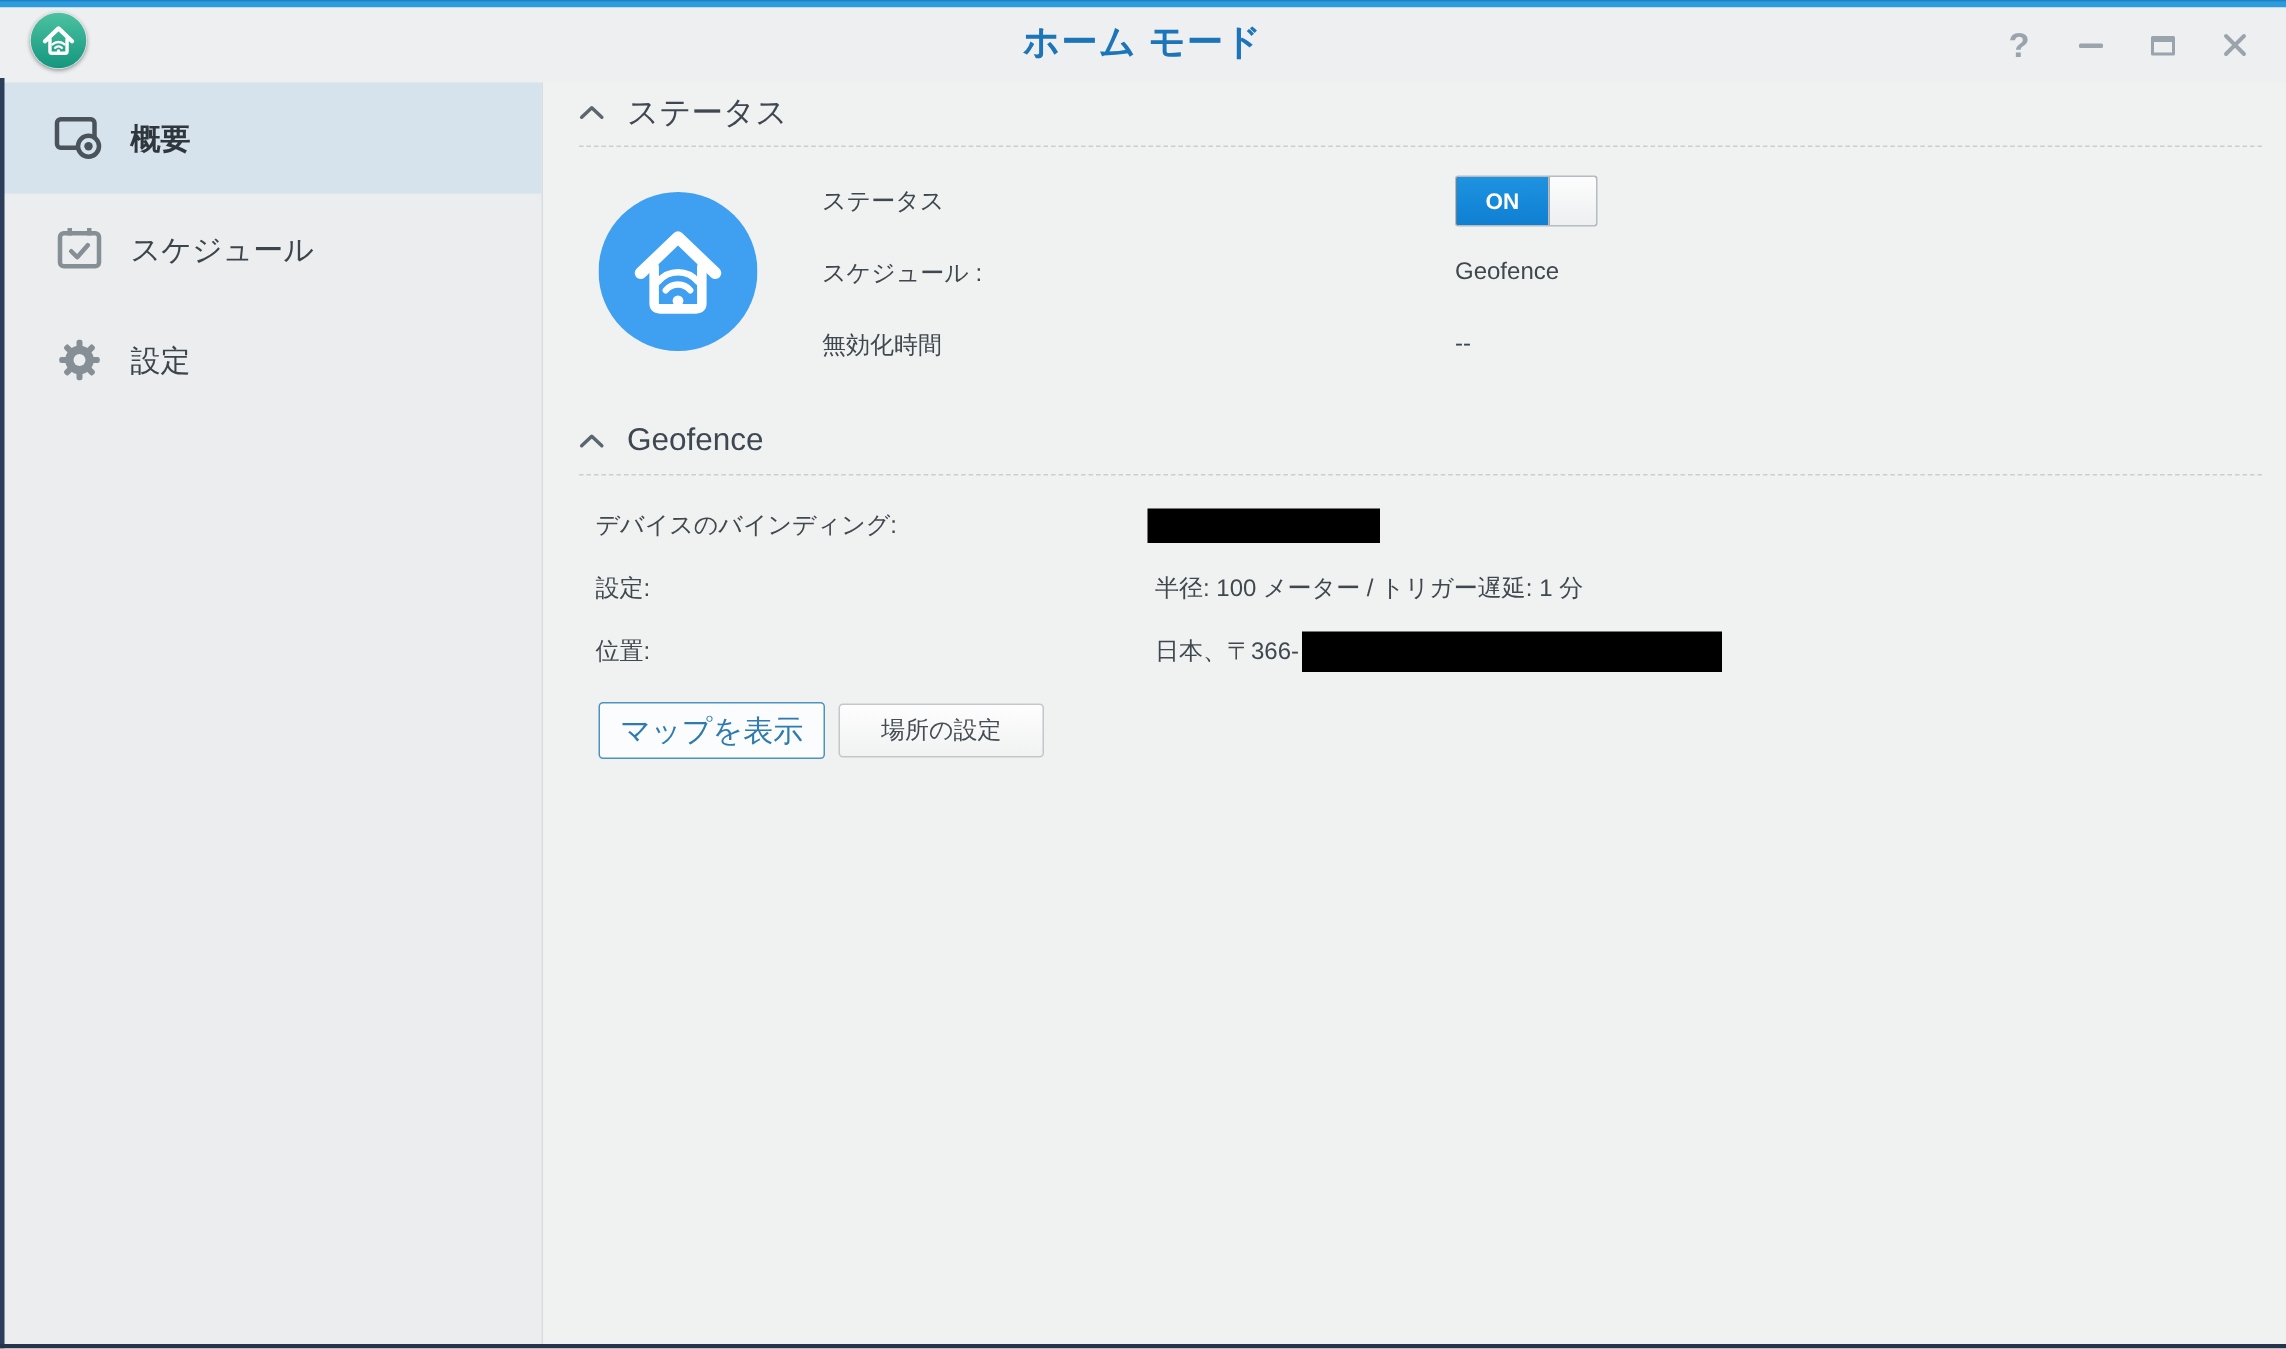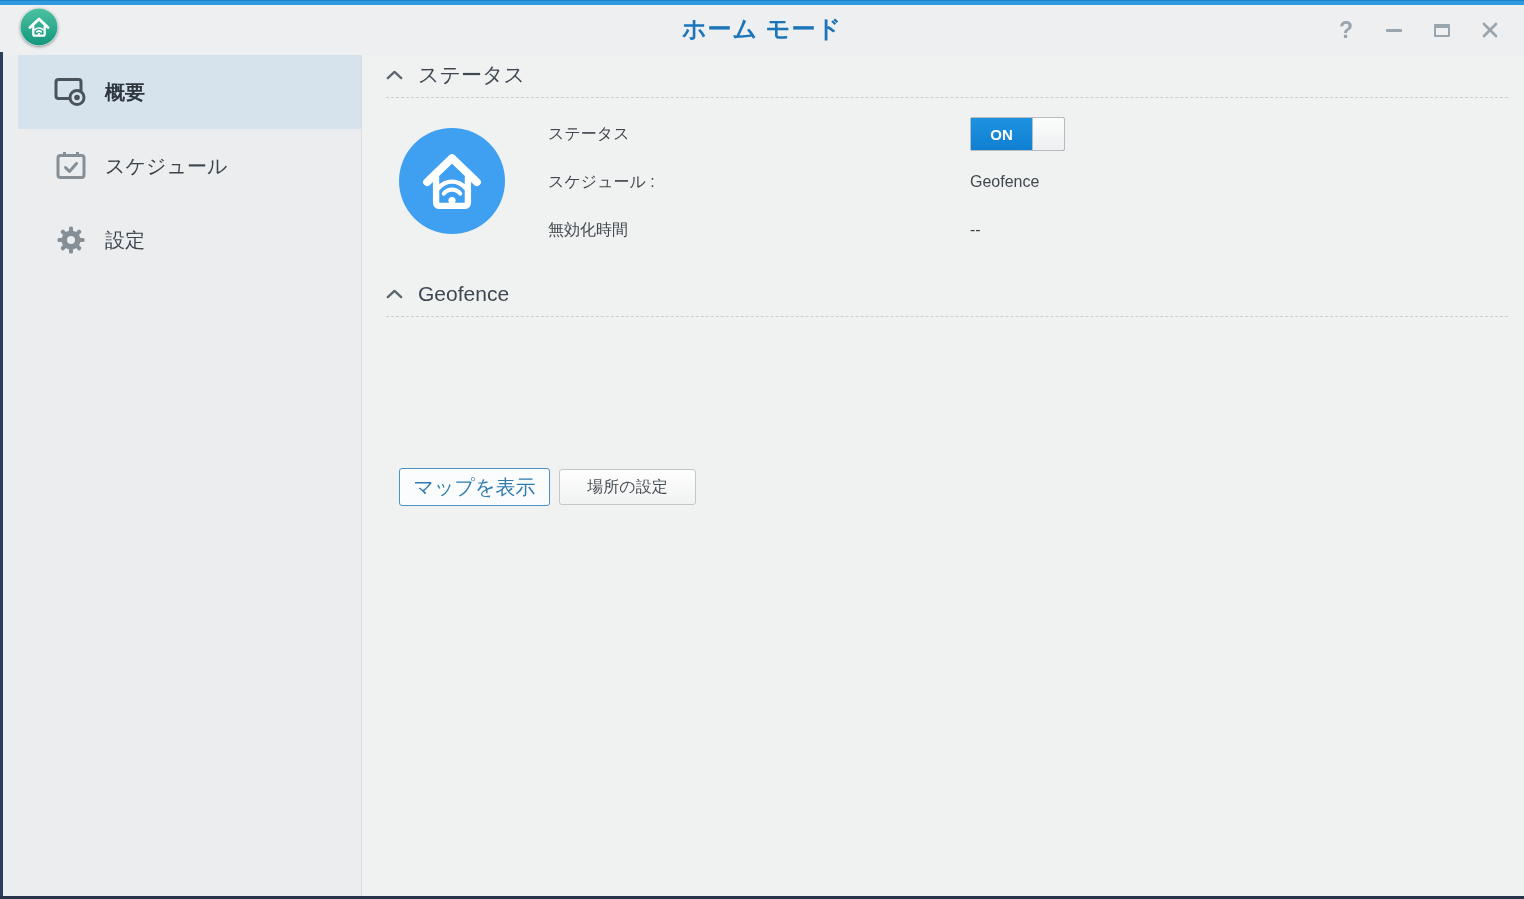--- a/index.html
+++ b/index.html
@@ -22,21 +22,21 @@
   .help-glyph { font-size:23px; font-weight:600; color:#9AA4AC; line-height:20px; }
   .minbar { width:16px; height:3px; background:#9AA4AC; border-radius:1px; }
   .maxbox { width:16px; height:13px; border:2px solid #9AA4AC; border-top-width:4px; border-radius:1px; }
 
   
   .left-edge { position:absolute; left:0; top:52px; bottom:0; width:3px; background:#2C3E5A; z-index:9; }
   .bottom-edge { position:absolute; left:0; right:0; bottom:0; height:3px; background:#26334A; z-index:9; }
 
   
   .sidebar { position:absolute; top:55px; left:0; width:362px; bottom:3px; background:#EBEDEE;
-             border-right:1px solid #DADDDF;padding-left:18px; }
+             border-right:1px solid #DADDDF; }
   .sidebar-item { height:74px; display:flex; align-items:center; padding-left:36px; gap:17px;
                   font-size:20px; color:#3C444C; cursor:pointer; }
   .sidebar-item.selected { background:#D7E3EC; color:#2E363E; font-weight:bold; }
   .sidebar-item .icn { width:34px; height:32px; display:flex; align-items:center; justify-content:center; }
 
   
   .main { position:absolute; top:55px; left:362px; right:0; bottom:3px; background:#F0F1F1; }
 
   .section-header { position:absolute; left:24px; height:34px; display:flex; align-items:center; gap:15px; cursor:pointer; }
   .section-title { font-size:21px; color:#3F4851; }
@@ -204,20 +204,39 @@
     </div>
 
     <div class="section-header" id="geofence-header">
       <svg width="17" height="10" viewBox="0 0 19 10">
         <path d="M2 8.5 L9.5 1.5 L17 8.5" stroke="#5C666E" stroke-width="2.6" fill="none" stroke-linecap="round" stroke-linejoin="round"></path>
       </svg>
       <span class="section-title">Geofence</span>
     </div>
     <div class="divider" id="geofence-divider"></div>
 
+    <div class="geofence-body">
+      <div class="grow">
+        <span class="lbl">デバイスのバインディング:</span>
+        <span class="val">
+          <span class="redact-bar redact-binding"></span>
+        </span>
+      </div>
+      <div class="grow">
+        <span class="lbl">設定:</span>
+        <span class="val">半径: 100 メーター / トリガー遅延: 1 分</span>
+      </div>
+      <div class="grow">
+        <span class="lbl">位置:</span>
+        <span class="val">
+          <span>日本、〒366-</span>
+          <span class="redact-bar redact-location"></span>
+        </span>
+      </div>
+    </div>
 
     <div class="btn-row">
       <button class="btn-primary">マップを表示</button>
       <button class="btn-default">場所の設定</button>
     </div>
 
   </div>
 </div>
 
 </body></html>

